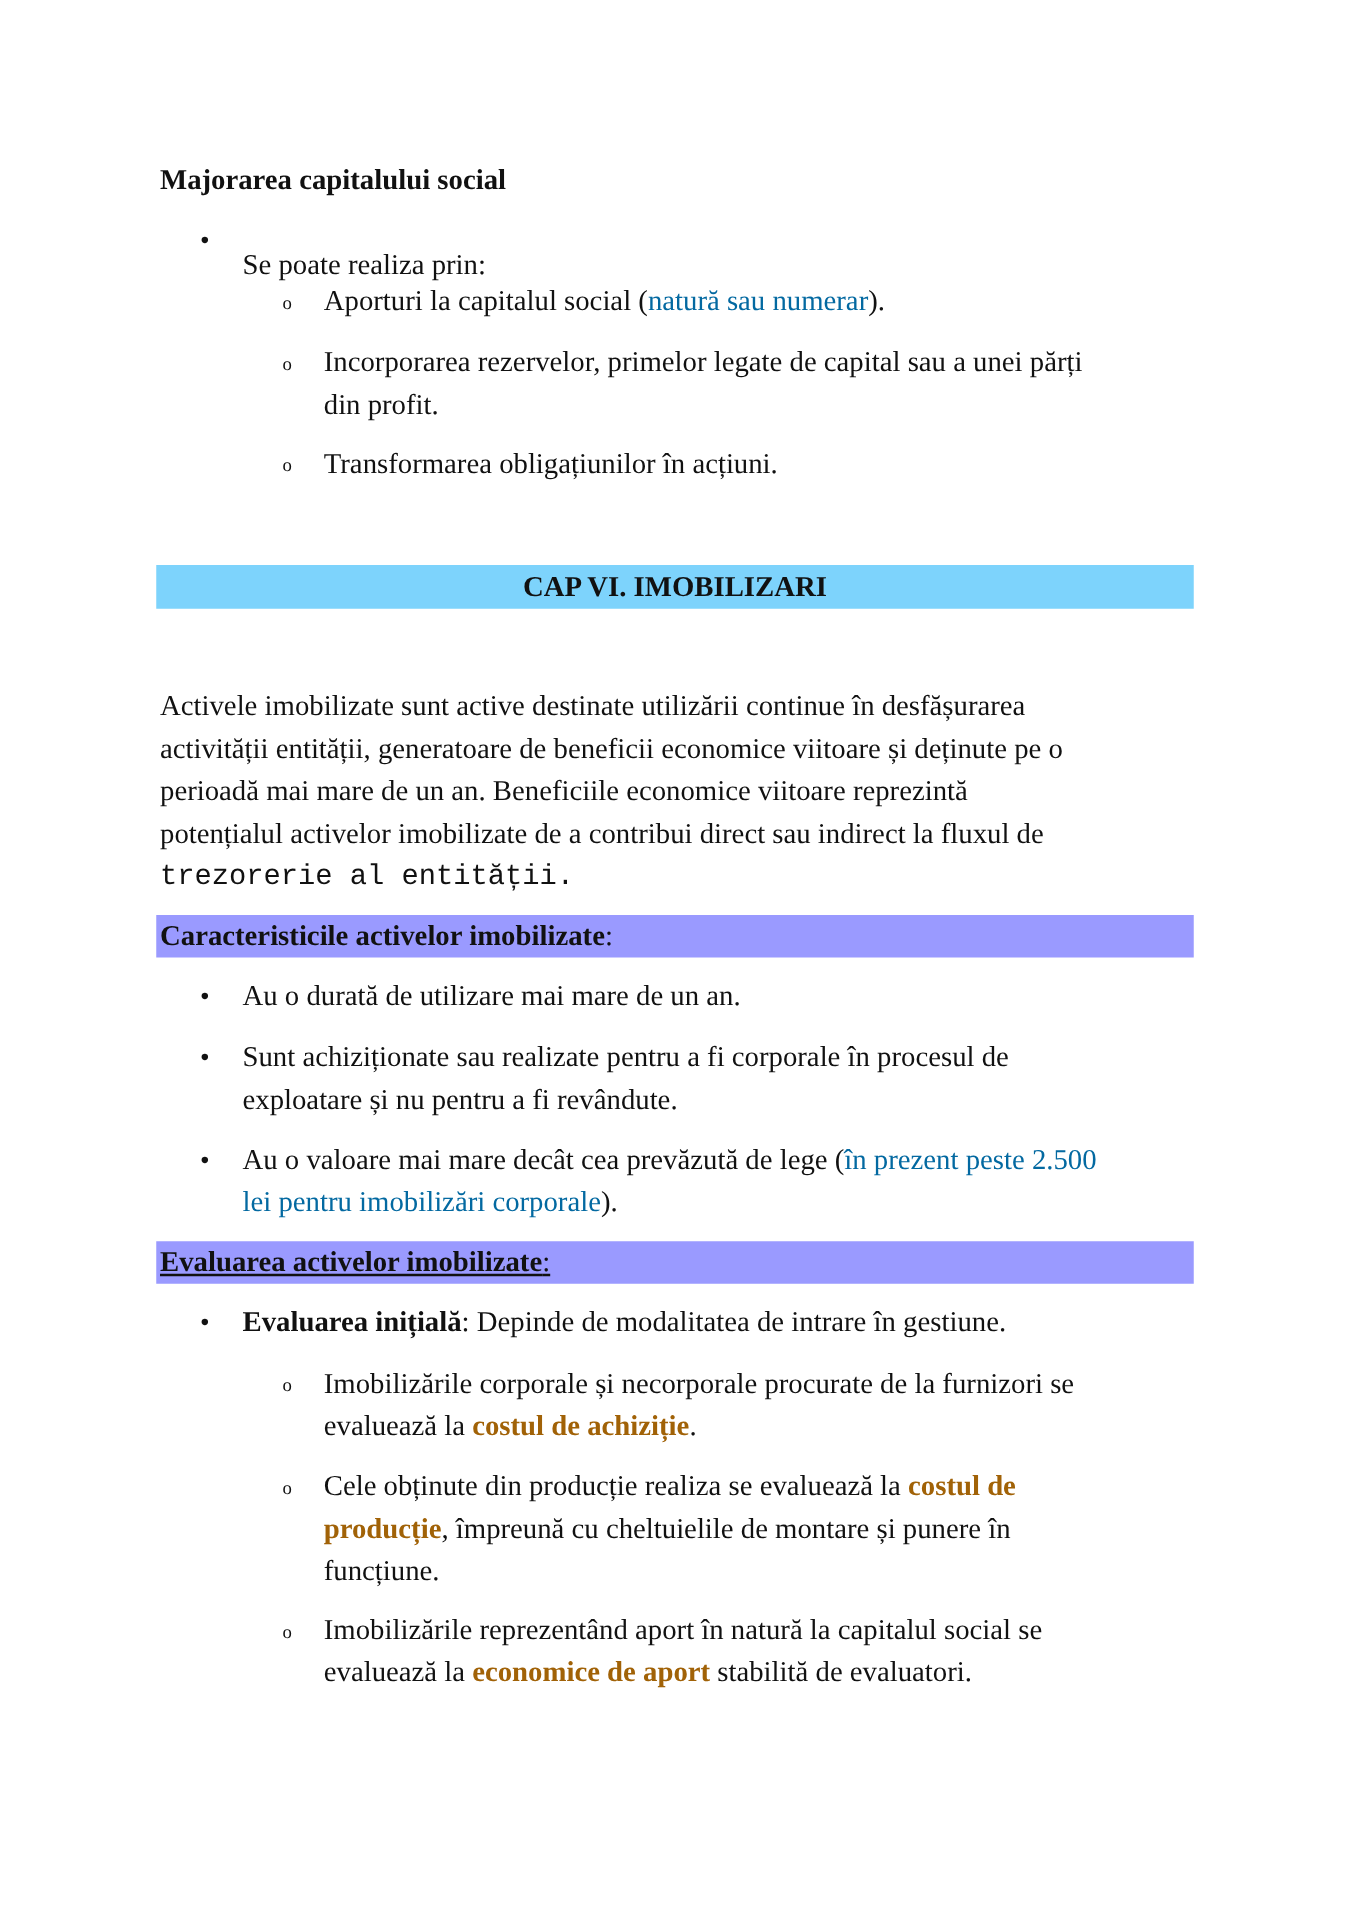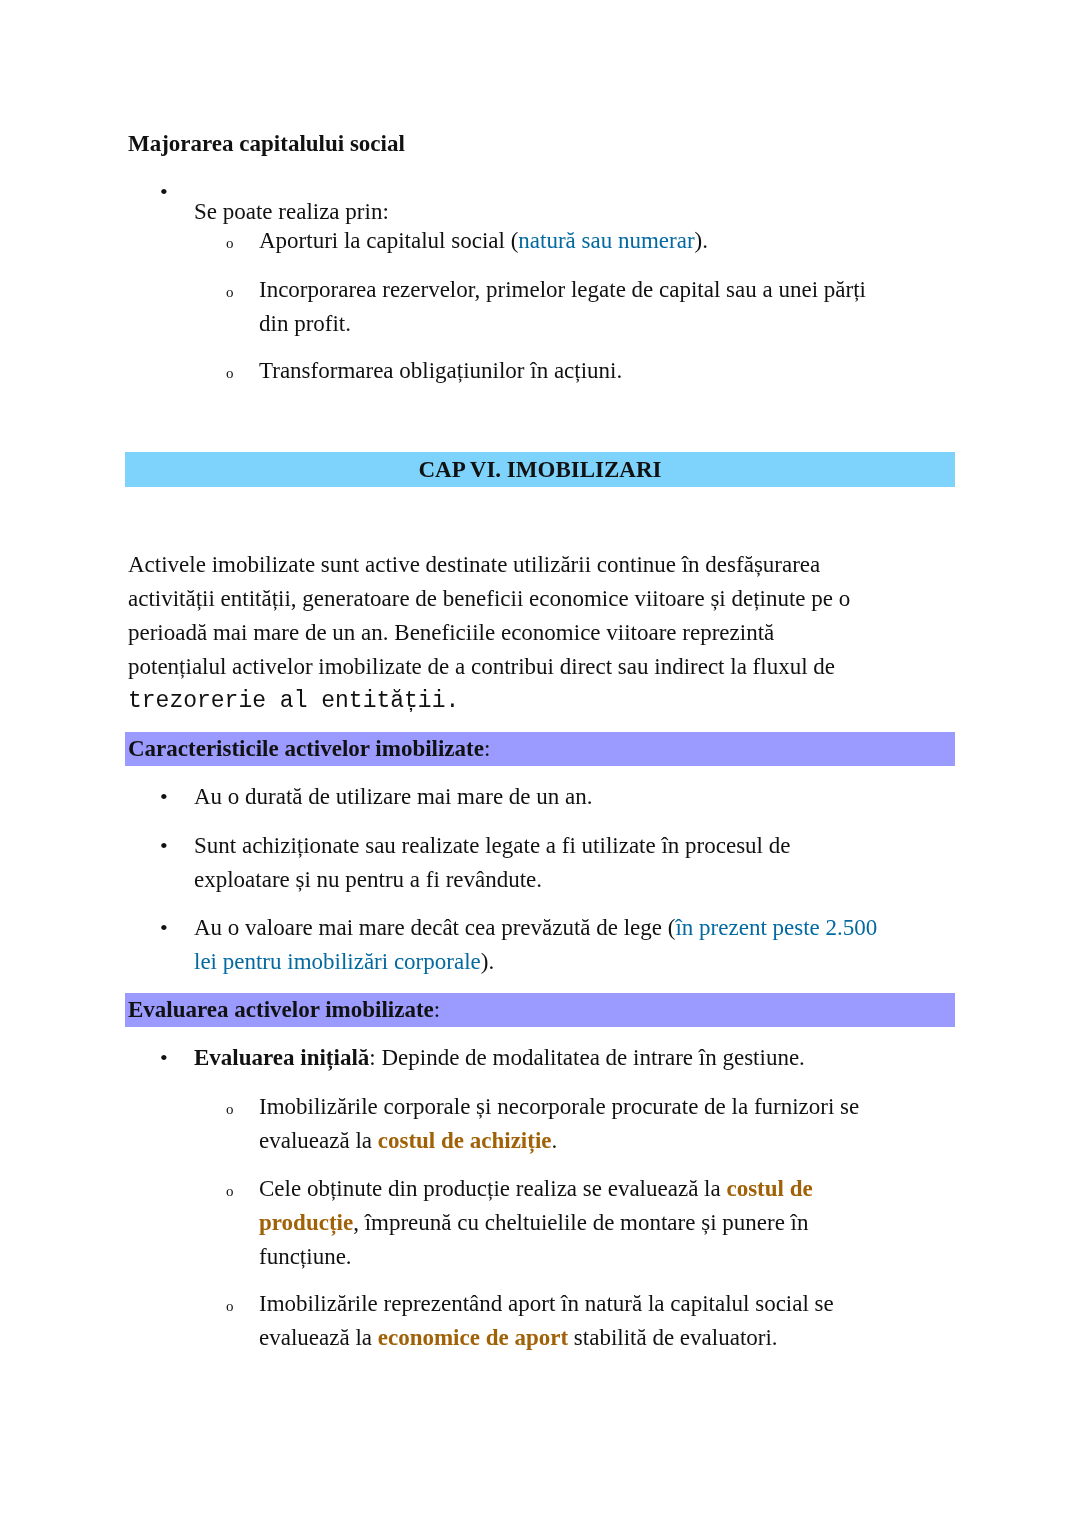--- a/index.html
+++ b/index.html
@@ -44,29 +44,29 @@
 <div class="line" style="left:128px; top:650px;">potențialul activelor imobilizate de a contribui direct sau indirect la fluxul de</div>
 <div class="line" style="left:128px; top:684px;font-family:Liberation Mono, monospace;">trezorerie al entității.</div>
 
 <div class="band band-purple" style="top:732px;"></div>
 <div class="line" style="left:128px; top:732px;"><span class="bold">Caracteristicile activelor imobilizate</span><span>:</span></div>
 
 <span class="bullet" style="left:160px; top:780px;">•</span>
 <div class="line" style="left:194px; top:780px;">Au o durată de utilizare mai mare de un an.</div>
 
 <span class="bullet" style="left:160px; top:829px;">•</span>
-<div class="line" style="left:194px; top:829px;">Sunt achiziționate sau realizate legate a fi utilizate în procesul de</div>
+<div class="line" style="left:194px; top:829px;">Sunt achiziționate sau realizate pentru a fi corporale în procesul de</div>
 <div class="line" style="left:194px; top:863px;">exploatare și nu pentru a fi revândute.</div>
 
 <span class="bullet" style="left:160px; top:911px;">•</span>
 <div class="line" style="left:194px; top:911px;"><span>Au o valoare mai mare decât cea prevăzută de lege (</span><span class="pink">în prezent peste 2.500</span></div>
 <div class="line" style="left:194px; top:945px;"><span class="pink">lei pentru imobilizări corporale</span><span>).</span></div>
 
 <div class="band band-purple" style="top:993px;"></div>
-<div class="line" style="left:128px; top:993px;"><span class="bold">Evaluarea activelor imobilizate</span><span>:</span></div>
+<div class="line" style="left:128px; top:993px;text-decoration:underline;"><span class="bold">Evaluarea activelor imobilizate</span><span>:</span></div>
 
 <span class="bullet" style="left:160px; top:1041px;">•</span>
 <div class="line" style="left:194px; top:1041px;"><span class="bold">Evaluarea inițială</span><span>: Depinde de modalitatea de intrare în gestiune.</span></div>
 
 <span class="sub-bullet" style="left:226px; top:1092px;">o</span>
 <div class="line" style="left:259px; top:1090px;">Imobilizările corporale și necorporale procurate de la furnizori se</div>
 <div class="line" style="left:259px; top:1124px;"><span>evaluează la </span><span class="green">costul de achiziție</span><span>.</span></div>
 
 <span class="sub-bullet" style="left:226px; top:1174px;">o</span>
 <div class="line" style="left:259px; top:1172px;"><span>Cele obținute din producție realiza se evaluează la </span><span class="green">costul de</span></div>

